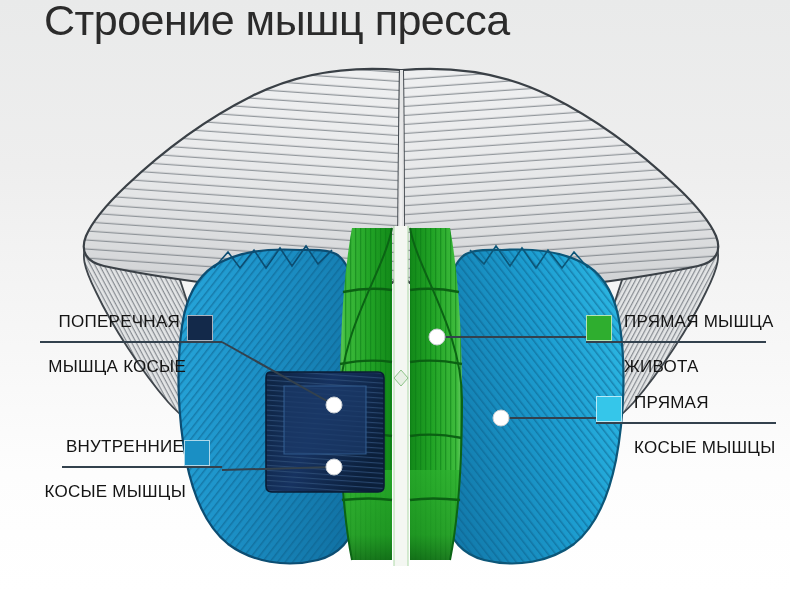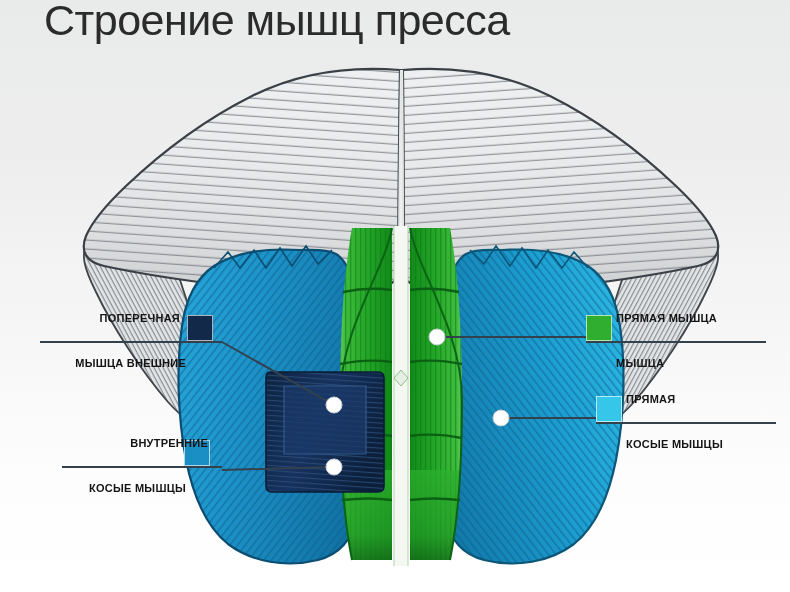--- a/index.html
+++ b/index.html
@@ -31,25 +31,26 @@
   
   #illustration {
     position: absolute;
     left: 0; top: 0;
     width: 790px; height: 592px;
   }
   
   .label {
     position: absolute;
     color: #141414;
-    font-size: 11px;
-    font-weight: 700;
+    font-size: 17px;
+    font-weight: 400;
     letter-spacing: 0.25px;
     line-height: 1.0;
     white-space: nowrap;
+    padding-left: 8px;
   }
   .label .line1, .label .line2 { display: block; }
   .label .line1 { margin-bottom: 9px; }
   .label .line2 { margin-top: 9px; }
   .swatch {
     position: absolute;
     width: 26px; height: 26px;
     border: 1px solid rgba(255,255,255,0.65);
   }
   .rule {
@@ -286,39 +287,39 @@
       <circle cx="501" cy="418" r="8" fill="#ffffff" stroke="#c9ced3" stroke-width="1"></circle>
     </g>
   </svg>
 
   <div class="rule" style="left:40px; top:341px; width:182px;"></div>
   <div class="swatch" style="left:187px; top:315px; background:#13294a;"></div>
   <div class="label label-l" style="left:0px; top:313px; width:180px;">
     <span class="line1">ПОПЕРЕЧНАЯ</span>
   </div>
   <div class="label label-l" style="left:0px; top:349px; width:186px;">
-    <span class="line2">МЫШЦА ВНЕШНИЕ</span>
+    <span class="line2">МЫШЦА КОСЫЕ</span>
   </div>
 
   <div class="rule" style="left:62px; top:466px; width:160px;"></div>
   <div class="swatch" style="left:184px; top:440px; background:#1a8fc4;"></div>
-  <div class="label label-l" style="left:0px; top:438px; width:208px;">
+  <div class="label label-l" style="left:0px; top:438px; width:184px;">
     <span class="line1">ВНУТРЕННИЕ</span>
   </div>
   <div class="label label-l" style="left:0px; top:474px; width:186px;">
     <span class="line2">КОСЫЕ МЫШЦЫ</span>
   </div>
 
   <div class="rule" style="left:586px; top:341px; width:180px;"></div>
   <div class="swatch" style="left:586px; top:315px; background:#2fae2f;"></div>
   <div class="label label-r" style="left:616px; top:313px;">
     <span class="line1">ПРЯМАЯ МЫШЦА</span>
   </div>
   <div class="label label-r" style="left:616px; top:349px;">
-    <span class="line2">МЫШЦА</span>
+    <span class="line2">ЖИВОТА</span>
   </div>
 
   <div class="rule" style="left:596px; top:422px; width:180px;"></div>
   <div class="swatch" style="left:596px; top:396px; background:#35c6ea;"></div>
   <div class="label label-r" style="left:626px; top:394px;">
     <span class="line1">ПРЯМАЯ</span>
   </div>
   <div class="label label-r" style="left:626px; top:430px;">
     <span class="line2">КОСЫЕ МЫШЦЫ</span>
   </div>

